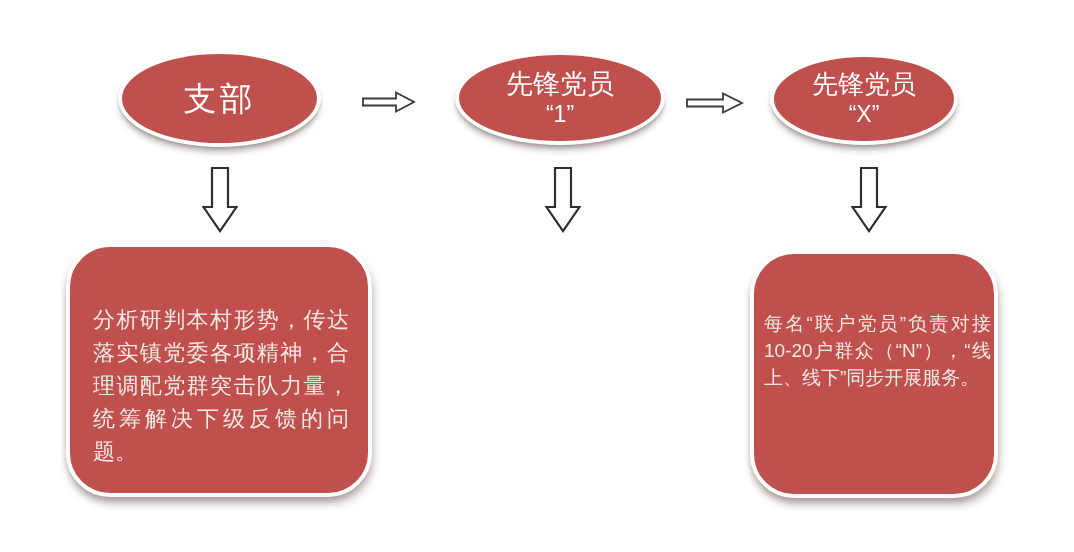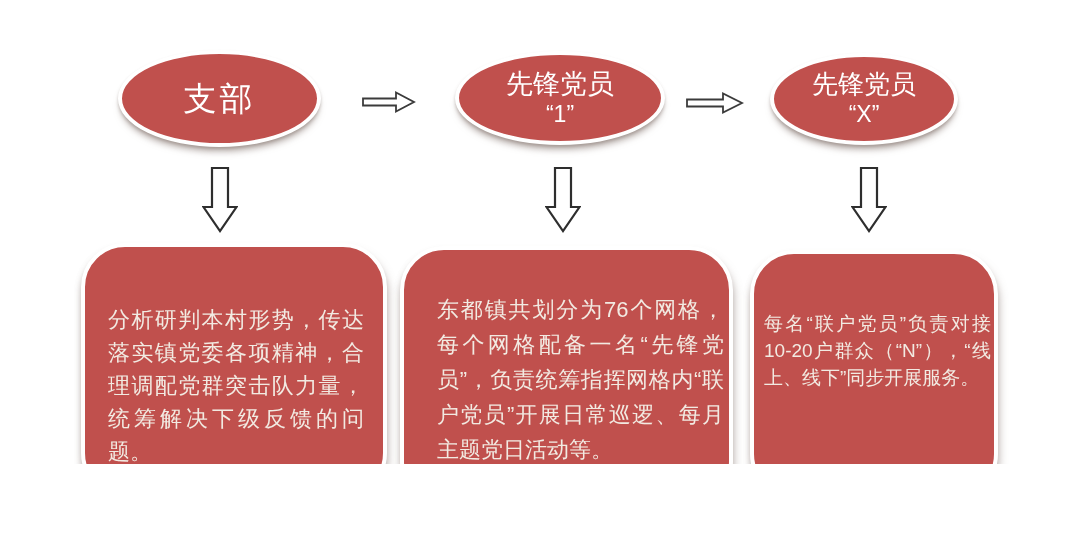--- a/index.html
+++ b/index.html
@@ -2,21 +2,21 @@
 <html style="--shape-fill: #C0504D; --node-text: #FFFFFF; --box-text: #F2EAE2; --arrow-fill: #FFFFFF; --arrow-stroke: #3B3B3B; --background: #FFFFFF;"><head>
 <meta charset="utf-8">
 <style>
   * { margin: 0; padding: 0; box-sizing: border-box; }
   html, body { background: #ffffff; }
   body { font-family: "Liberation Sans", sans-serif; }
 
   .canvas {
     position: relative;
     width: 1074px;
-    height: 464px;
+    height: 552px;
     background: var(--background, #ffffff);
     overflow: hidden;
   }
 
   
   .ellipse {
     position: absolute;
     background: var(--shape-fill, #C0504D);
     border: 4px solid #ffffff;
     border-radius: 50%;
@@ -40,21 +40,21 @@
   .box {
     position: absolute;
     background: var(--shape-fill, #C0504D);
     border: 4px solid #ffffff;
     border-radius: 44px;
     color: var(--box-text, #F2EAE2);
     box-shadow: 2px 7px 8px -1px rgba(125, 108, 102, 0.50),
                 -2px 5px 6px -2px rgba(125, 108, 102, 0.35);
   }
   .box p { text-align: justify; }
-  .b1 { left: 81px;  top: 243px; width: 306px; height: 254px; padding: 56px 19px 0 23px; font-size: 22px; line-height: 33px; }
+  .b1 { left: 66px;  top: 243px; width: 306px; height: 254px; padding: 56px 19px 0 23px; font-size: 22px; line-height: 33px; }
   .b2 { left: 400px; top: 246px; width: 333px; height: 259px; padding: 42px 5px 0 33px;  font-size: 22px; line-height: 35px; }
   .b3 { left: 750px; top: 250px; width: 248px; height: 248px; padding: 56px 3px 4px 10px;  font-size: 19px; line-height: 27px; }
 
   
   .arrow { position: absolute; display: block; }
   .ha1 { left: 362px; top: 91px; }
   .ha2 { left: 686px; top: 92px; }
   .va1 { left: 202px; top: 167px; }
   .va2 { left: 545px; top: 167px; }
   .va3 { left: 851px; top: 167px; }
@@ -94,21 +94,18 @@
     <polygon points="10,1 26,1 26,40 34.5,40 18,64 1.5,40 10,40" fill="#ffffff" stroke="#2E2E2E" stroke-width="2.2" stroke-linejoin="miter"></polygon>
   </svg>
   <svg class="arrow va3" width="36" height="66" viewBox="0 0 36 66">
     <polygon points="10,1 26,1 26,40 34.5,40 18,64 1.5,40 10,40" fill="#ffffff" stroke="#2E2E2E" stroke-width="2.2" stroke-linejoin="miter"></polygon>
   </svg>
 
   <div class="box b1">
     <p>分析研判本村形势，传达落实镇党委各项精神，合理调配党群突击队力量，统筹解决下级反馈的问题。</p>
   </div>
 
-  <div class="box b2">
-    <p>东都镇共划分为76个网格，每个网格配备一名“先锋党员”，负责统筹指挥网格内“联户党员”开展日常巡逻、每月主题党日活动等。</p>
-  </div>
 
   <div class="box b3">
     <p>每名“联户党员”负责对接10-20户群众（“N”），“线上、线下”同步开展服务。</p>
   </div>
 
 </div>
 
 </body></html>

